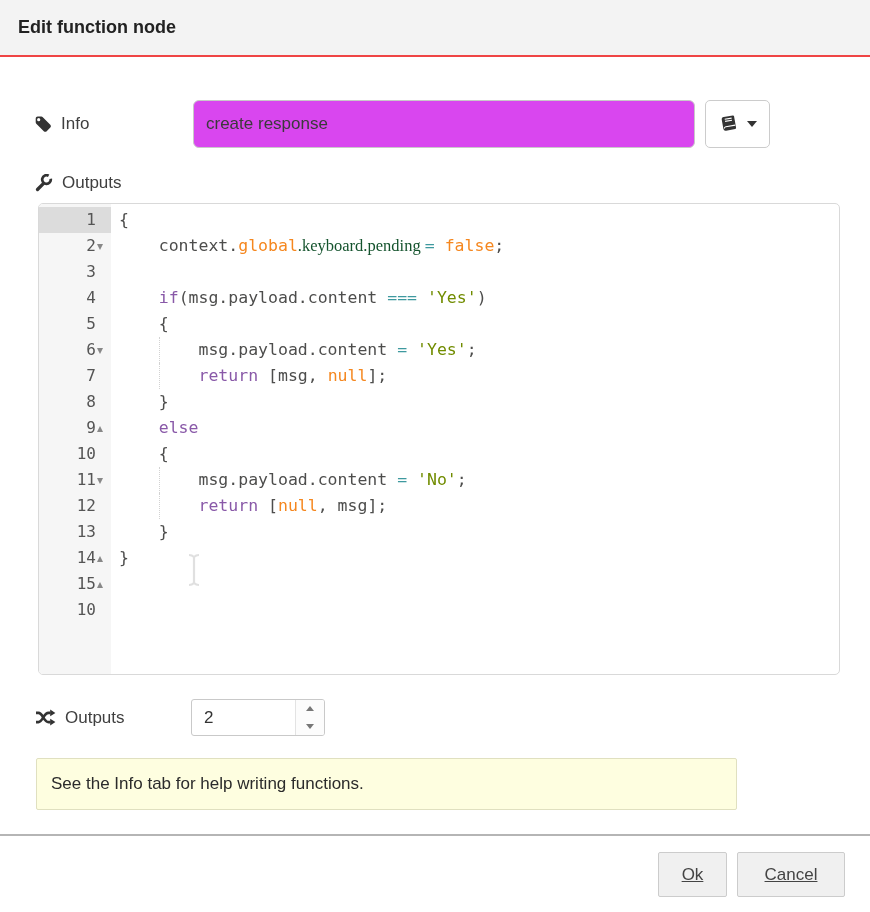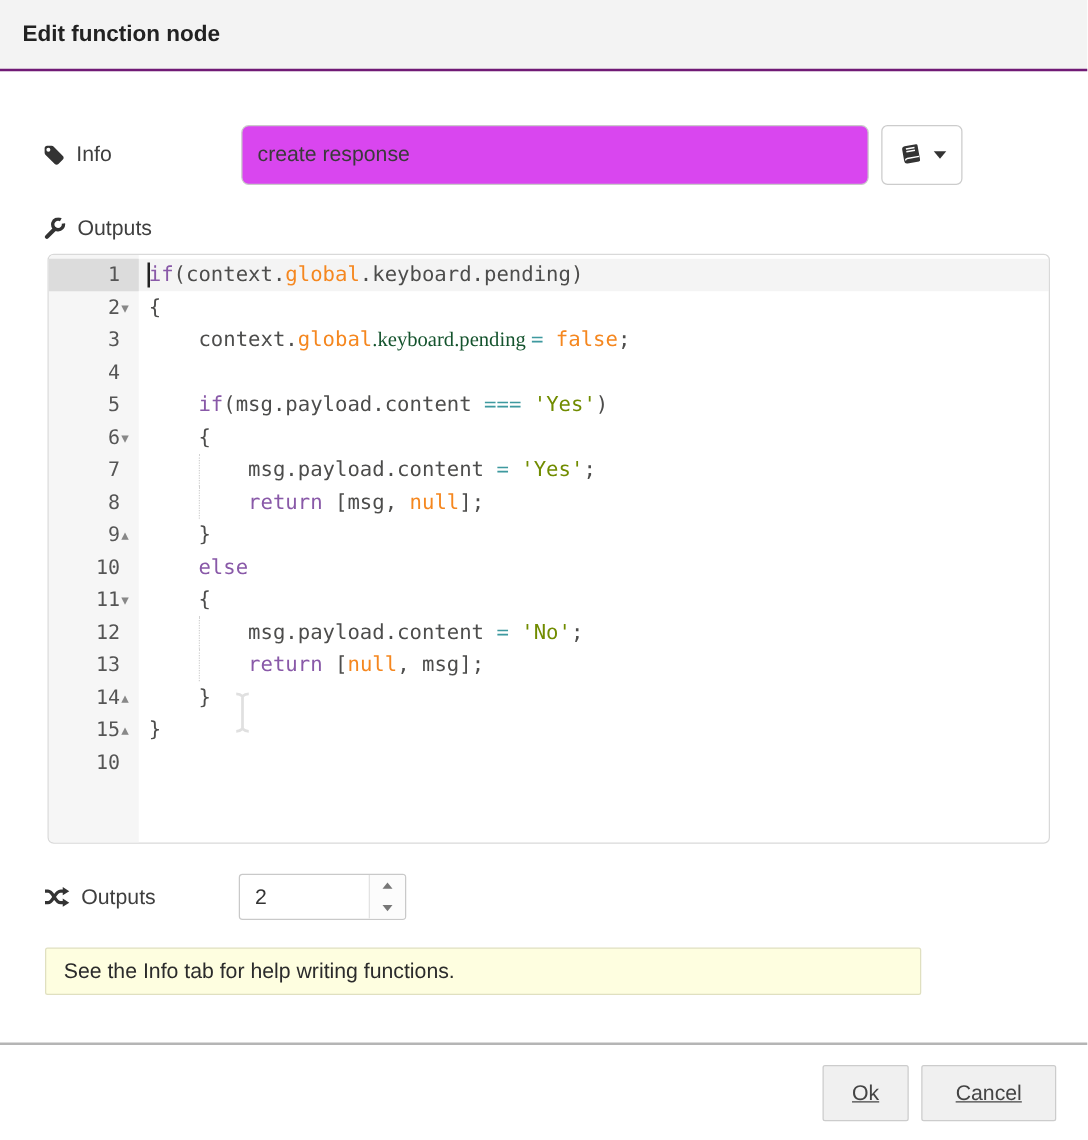--- a/index.html
+++ b/index.html
@@ -6,21 +6,21 @@
   body{
     width:870px;height:912px;position:relative;overflow:hidden;
     background:#ffffff;
     font-family:"Liberation Sans",sans-serif;
     -webkit-font-smoothing:antialiased;
   }
   
   .dlg-header{
     position:absolute;left:0;top:0;width:870px;height:55px;
     background:var(--header-bg,#f3f3f3);
-    border-bottom:2px solid #701a75;
+    border-bottom:2px solid #ef4444;
     display:flex;align-items:center;
   }
   .dlg-title{margin-left:18px;font-size:18px;font-weight:bold;color:#222;}
   
   .field-label{
     position:absolute;display:flex;align-items:center;gap:9px;
     font-size:17px;color:#3f3f3f;
   }
   .field-label svg{flex:none;}
   .lbl-name{left:35px;top:100px;height:48px;}
@@ -89,21 +89,21 @@
   }
   .spinner-buttons{
     flex:none;width:28px;border-left:1px solid #e3e3e3;background:#fcfcfc;
     display:flex;flex-direction:column;
   }
   .spin-btn{flex:1;display:flex;align-items:center;justify-content:center;cursor:pointer;}
   .tri-up{width:0;height:0;border-left:4px solid transparent;border-right:4px solid transparent;border-bottom:5px solid #777;}
   .tri-down{width:0;height:0;border-left:4px solid transparent;border-right:4px solid transparent;border-top:5px solid #777;}
   
   .info-tip{
-    position:absolute;left:36px;top:758px;width:701px;height:38px;
+    position:absolute;left:36px;top:758px;width:701px;height:52px;
     box-sizing:border-box;background:var(--info-bg,#fefee0);
     border:1px solid var(--info-border,#e0e0c0);border-radius:2px;
     display:flex;align-items:center;padding-left:14px;
     font-size:17px;color:#2b2b2b;
   }
   
   .footer-divider{position:absolute;left:0;top:834px;width:870px;height:2px;background:#b5b5b5;}
   .btn{
     position:absolute;top:852px;height:45px;box-sizing:border-box;
     background:#f0f0f0;border:1px solid #cccccc;border-radius:2px;
@@ -160,21 +160,20 @@
       <div class="gutter-cell"><span>9</span><span class="fold">▴</span></div>
       <div class="gutter-cell"><span>10</span></div>
       <div class="gutter-cell"><span>11</span><span class="fold">▾</span></div>
       <div class="gutter-cell"><span>12</span></div>
       <div class="gutter-cell"><span>13</span></div>
       <div class="gutter-cell"><span>14</span><span class="fold">▴</span></div>
       <div class="gutter-cell"><span>15</span><span class="fold">▴</span></div>
       <div class="gutter-cell"><span>10</span></div>
     </div>
   <div class="code-col">
-      <div class="code-line active"><span class="caret"></span><span style="color: rgb(137, 89, 168);">if</span><span style="color: rgb(77, 77, 76);">(context.</span><span style="color: rgb(245, 135, 31);">global</span><span style="color: rgb(77, 77, 76);">.keyboard.pending)</span></div>
       <div class="code-line"><span style="color: rgb(77, 77, 76);">{</span></div>
       <div class="code-line"><span style="color: rgb(77, 77, 76);">    context.</span><span style="color: rgb(245, 135, 31);">global</span><span style="color: #14532d; font-family: Liberation Serif, serif;">.keyboard.pending </span><span style="color: rgb(62, 153, 159);">=</span><span style="color: rgb(77, 77, 76);"> </span><span style="color: rgb(245, 135, 31);">false</span><span style="color: rgb(77, 77, 76);">;</span></div>
       <div class="code-line"></div>
       <div class="code-line"><span style="color: rgb(77, 77, 76);">    </span><span style="color: rgb(137, 89, 168);">if</span><span style="color: rgb(77, 77, 76);">(msg.payload.content </span><span style="color: rgb(62, 153, 159);">===</span><span style="color: rgb(77, 77, 76);"> </span><span style="color: rgb(113, 140, 0);">'Yes'</span><span style="color: rgb(77, 77, 76);">)</span></div>
       <div class="code-line"><span style="color: rgb(77, 77, 76);">    {</span></div>
       <div class="code-line"><span class="indent-guide"></span><span style="color: rgb(77, 77, 76);">        msg.payload.content </span><span style="color: rgb(62, 153, 159);">=</span><span style="color: rgb(77, 77, 76);"> </span><span style="color: rgb(113, 140, 0);">'Yes'</span><span style="color: rgb(77, 77, 76);">;</span></div>
       <div class="code-line"><span class="indent-guide"></span><span style="color: rgb(77, 77, 76);">        </span><span style="color: rgb(137, 89, 168);">return</span><span style="color: rgb(77, 77, 76);"> [msg, </span><span style="color: rgb(245, 135, 31);">null</span><span style="color: rgb(77, 77, 76);">];</span></div>
       <div class="code-line"><span style="color: rgb(77, 77, 76);">    }</span></div>
       <div class="code-line"><span style="color: rgb(77, 77, 76);">    </span><span style="color: rgb(137, 89, 168);">else</span></div>
       <div class="code-line"><span style="color: rgb(77, 77, 76);">    {</span></div>

